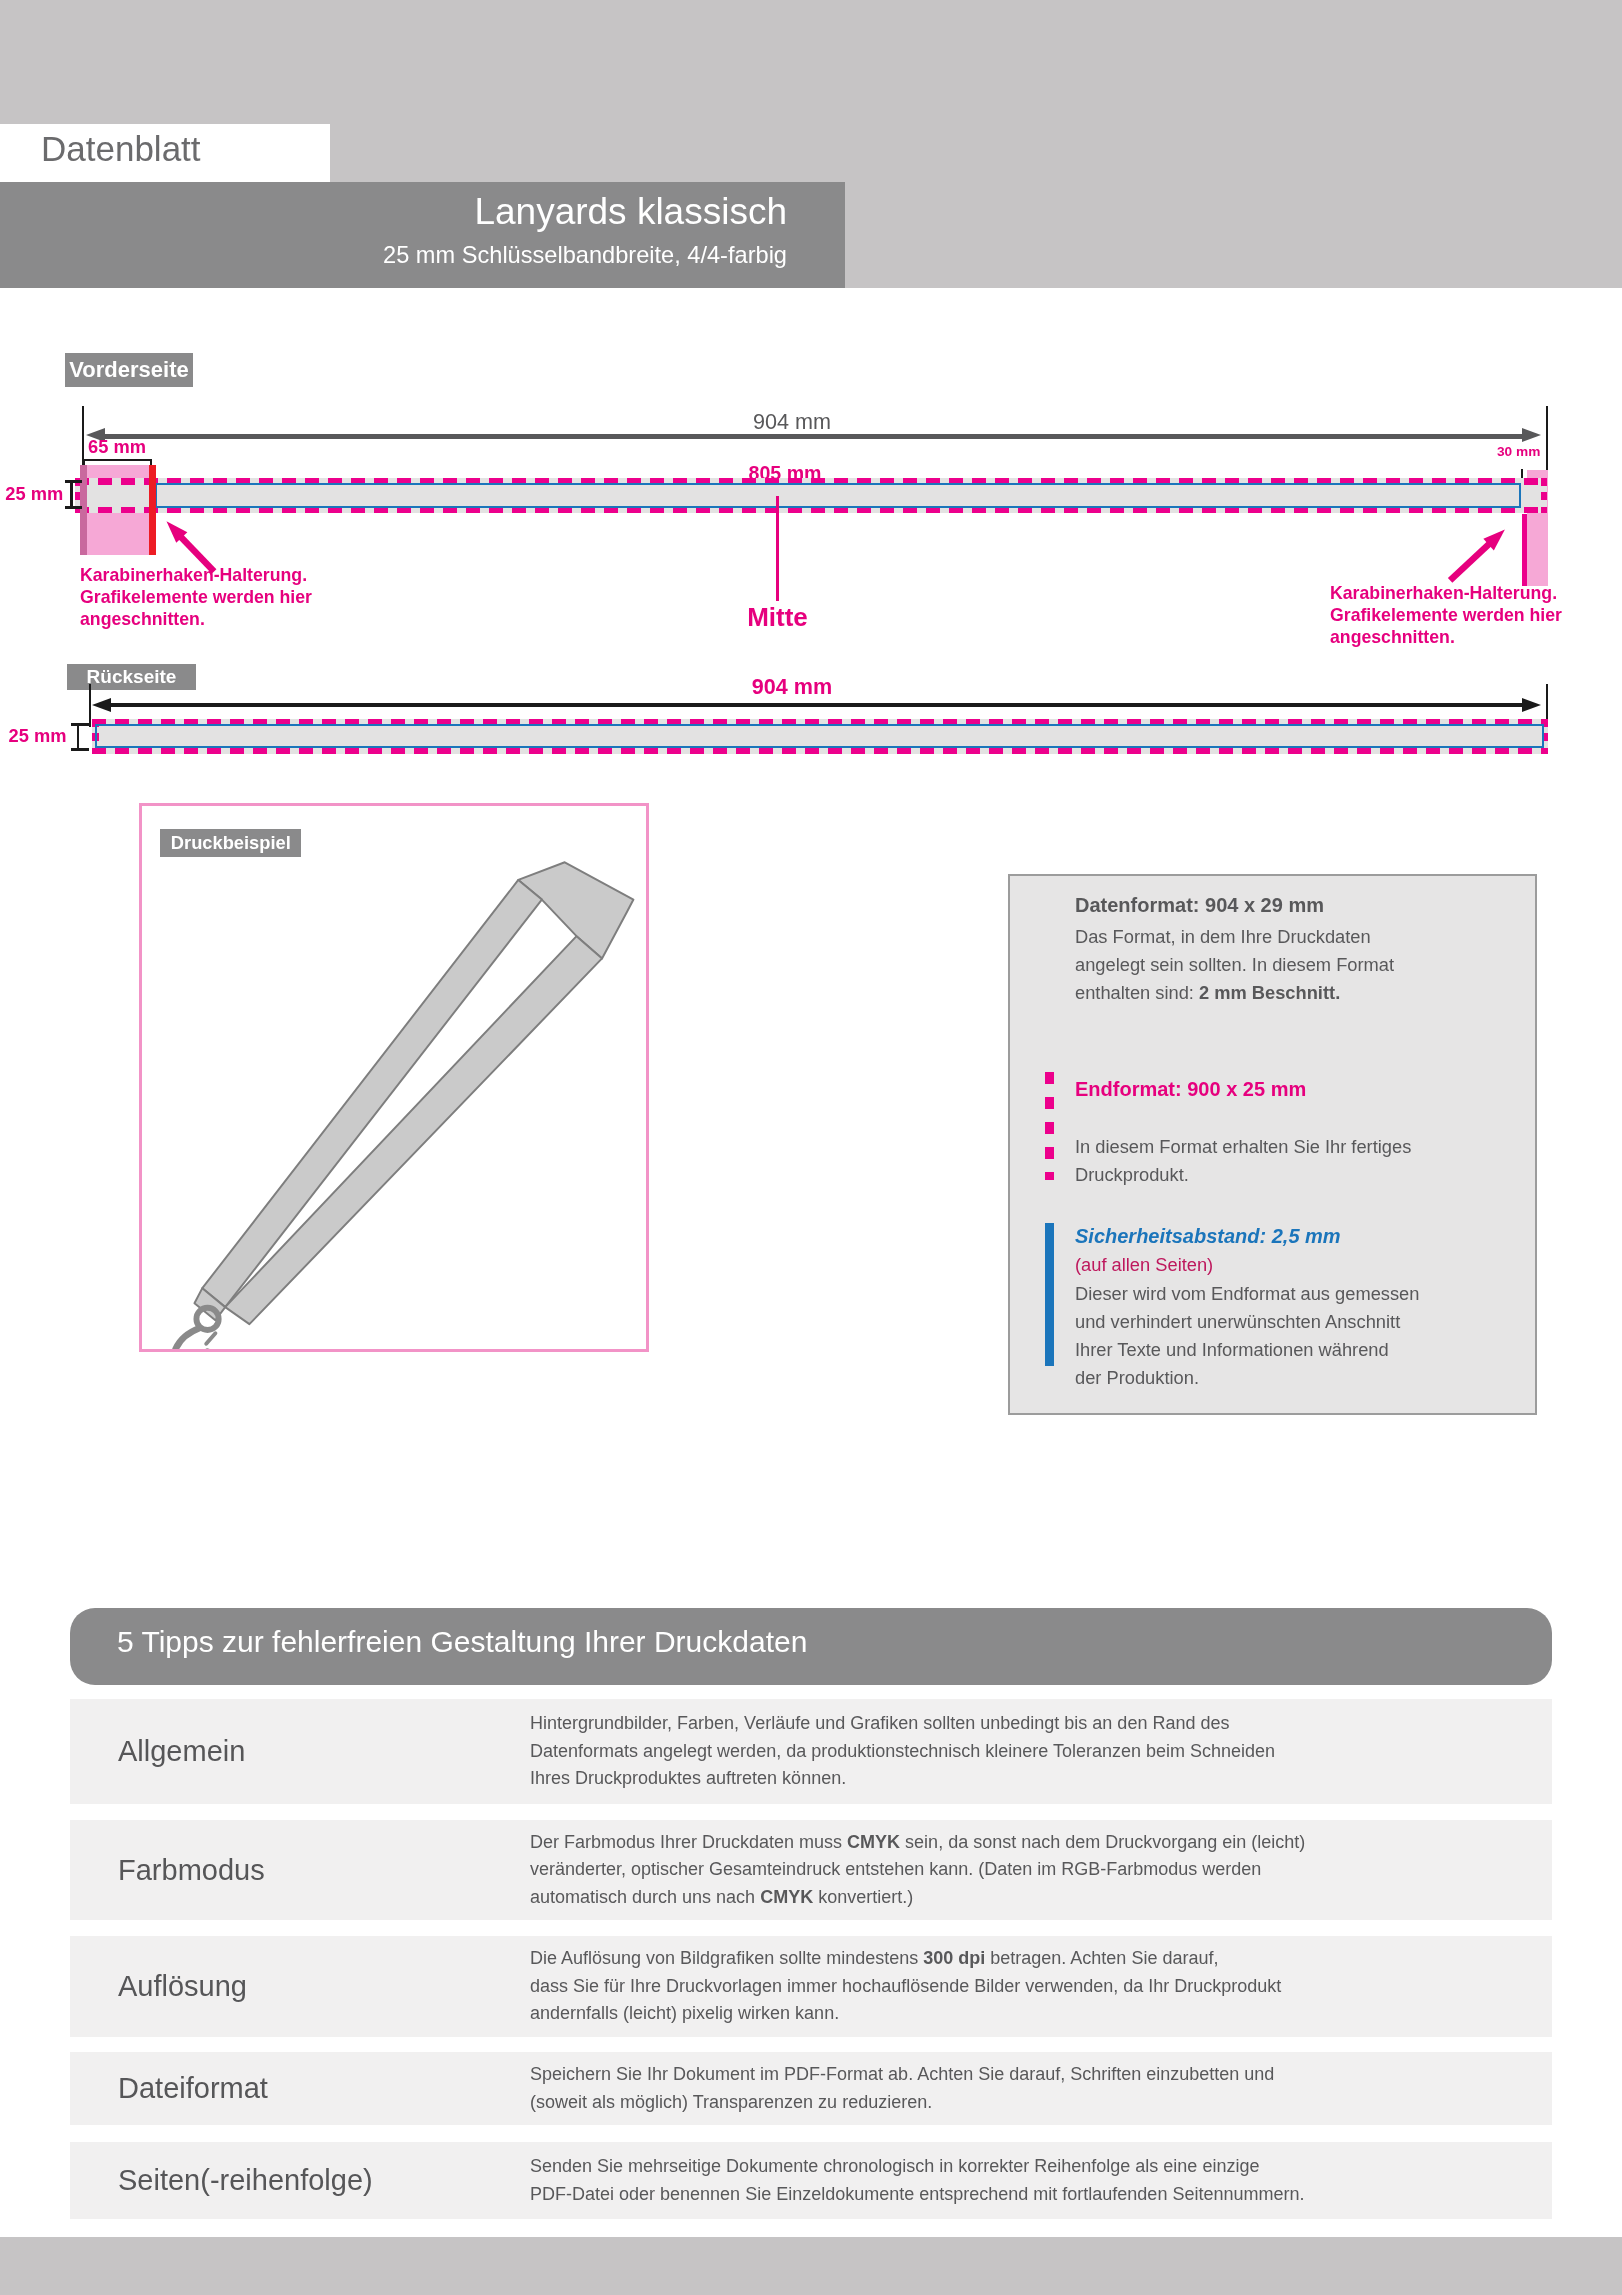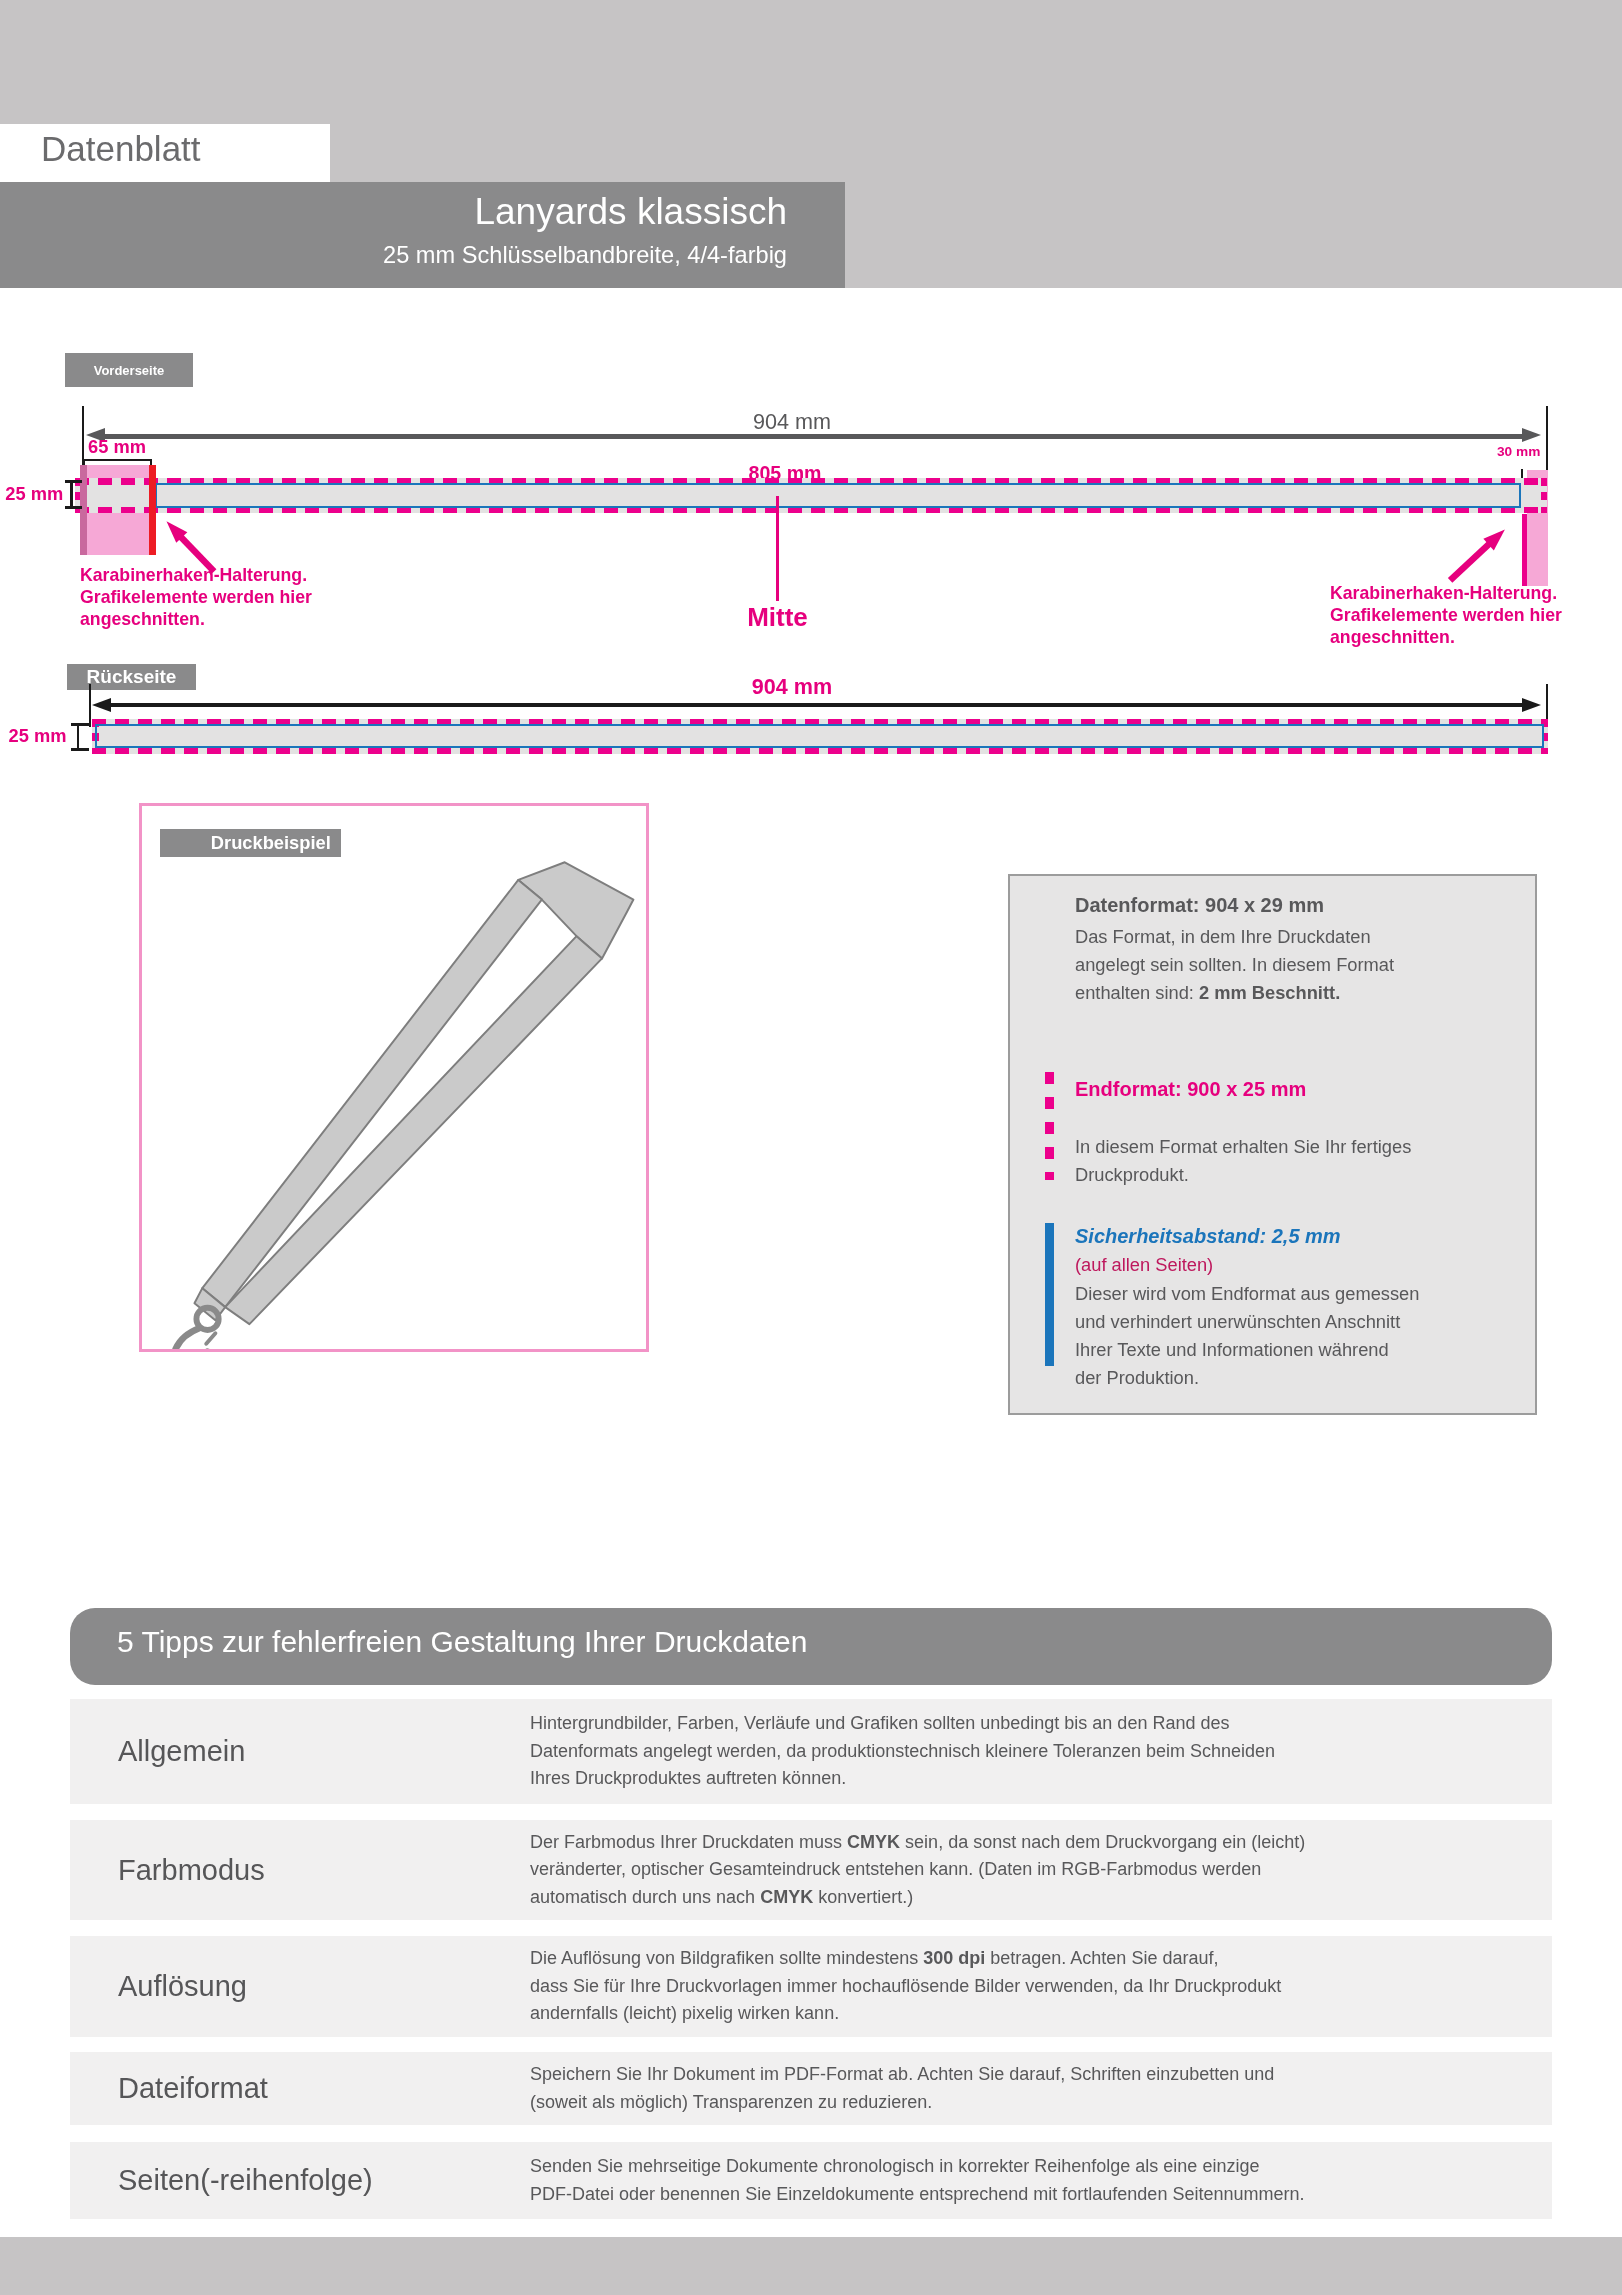--- a/index.html
+++ b/index.html
@@ -50,21 +50,21 @@
 
   <div class="abs" style="left:0;top:124px;width:330px;height:68px;background:#ffffff;">
     <div class="abs" style="left:41px;top:5.2px;font-size:35px;color:#6b6b6d;">Datenblatt</div>
   </div>
 
   <div class="abs bandgray" style="left:0;top:182px;width:845px;height:106px;color:#fff;">
     <div class="abs right" style="right:58px;top:9.2px;width:720px;font-size:37px;">Lanyards klassisch</div>
     <div class="abs right" style="right:58px;top:60px;width:720px;font-size:23.6px;">25 mm Schlüsselbandbreite, 4/4-farbig</div>
   </div>
 
-  <div class="abs seclabel" style="left:65px;top:353px;width:128px;height:34px;font-size:13px;">
+  <div class="abs seclabel" style="left:65px;top:353px;width:128px;height:34px;font-size:22px;">
     <span>Vorderseite</span>
   </div>
 
   <div class="abs" style="left:82px;top:406px;width:2px;height:82px;background:#1a1a1a;"></div>
   <div class="abs" style="left:1546px;top:406px;width:2px;height:83px;background:#1a1a1a;"></div>
   <div class="abs dimline" style="left:97px;top:434px;width:1433px;height:4.6px;background:#58585a;"></div>
   <div class="arrowheadL" style="left:86px;top:428px;border-right:19.6px solid #58585a;"></div>
   <div class="arrowheadR" style="left:1522px;top:428px;border-left:19.6px solid #58585a;"></div>
   <div class="abs center darktx" style="left:694px;top:409px;width:196px;font-size:21.6px;">904 mm</div>
 
@@ -138,21 +138,21 @@
     <div class="dash-v-end" style="right:0;"></div>
     <div class="bluerect" style="left:2.6px;top:5.2px;width:1445px;height:20px;"></div>
   </div>
 
   <div class="ibracket" style="left:71px;top:723px;width:18.3px;height:22px;">
       <div style="left:5.9px;"></div>
     </div>
   <div class="abs right dimlabel magenta" style="left:6.5px;top:725px;width:60px;font-size:18.3px;">25 mm</div>
 
   <div class="abs" style="left:139px;top:803px;width:504px;height:543px;border:3.3px solid #f293c7;background:#fff;">
-    <div class="seclabel abs" style="left:18.3px;top:23px;width:141px;height:27.5px;font-size:18.3px;padding-left:40px;">
+    <div class="seclabel abs" style="left:18.3px;top:23px;width:141px;height:27.5px;font-size:18.3px;">
       <span>Druckbeispiel</span>
     </div>
     <svg style="position:absolute;left:0;top:0;" width="504" height="543" viewBox="0 0 770 830">
       <g stroke="#7e7e7e" stroke-width="3" fill="#cacaca" stroke-linejoin="round">
         <polygon points="575,113 646,86 751,143 741,162 703,233 664,199 611,143"></polygon>
         <polygon points="92,737 575,113 611,143 127,766"></polygon>
         <polygon points="127,766 664,199 703,233 164,792"></polygon>
         <polygon points="92,737 127,766 112,786 80,760"></polygon>
       </g>
       <circle cx="100" cy="784" r="17" fill="none" stroke="#8a8a8a" stroke-width="9"></circle>

